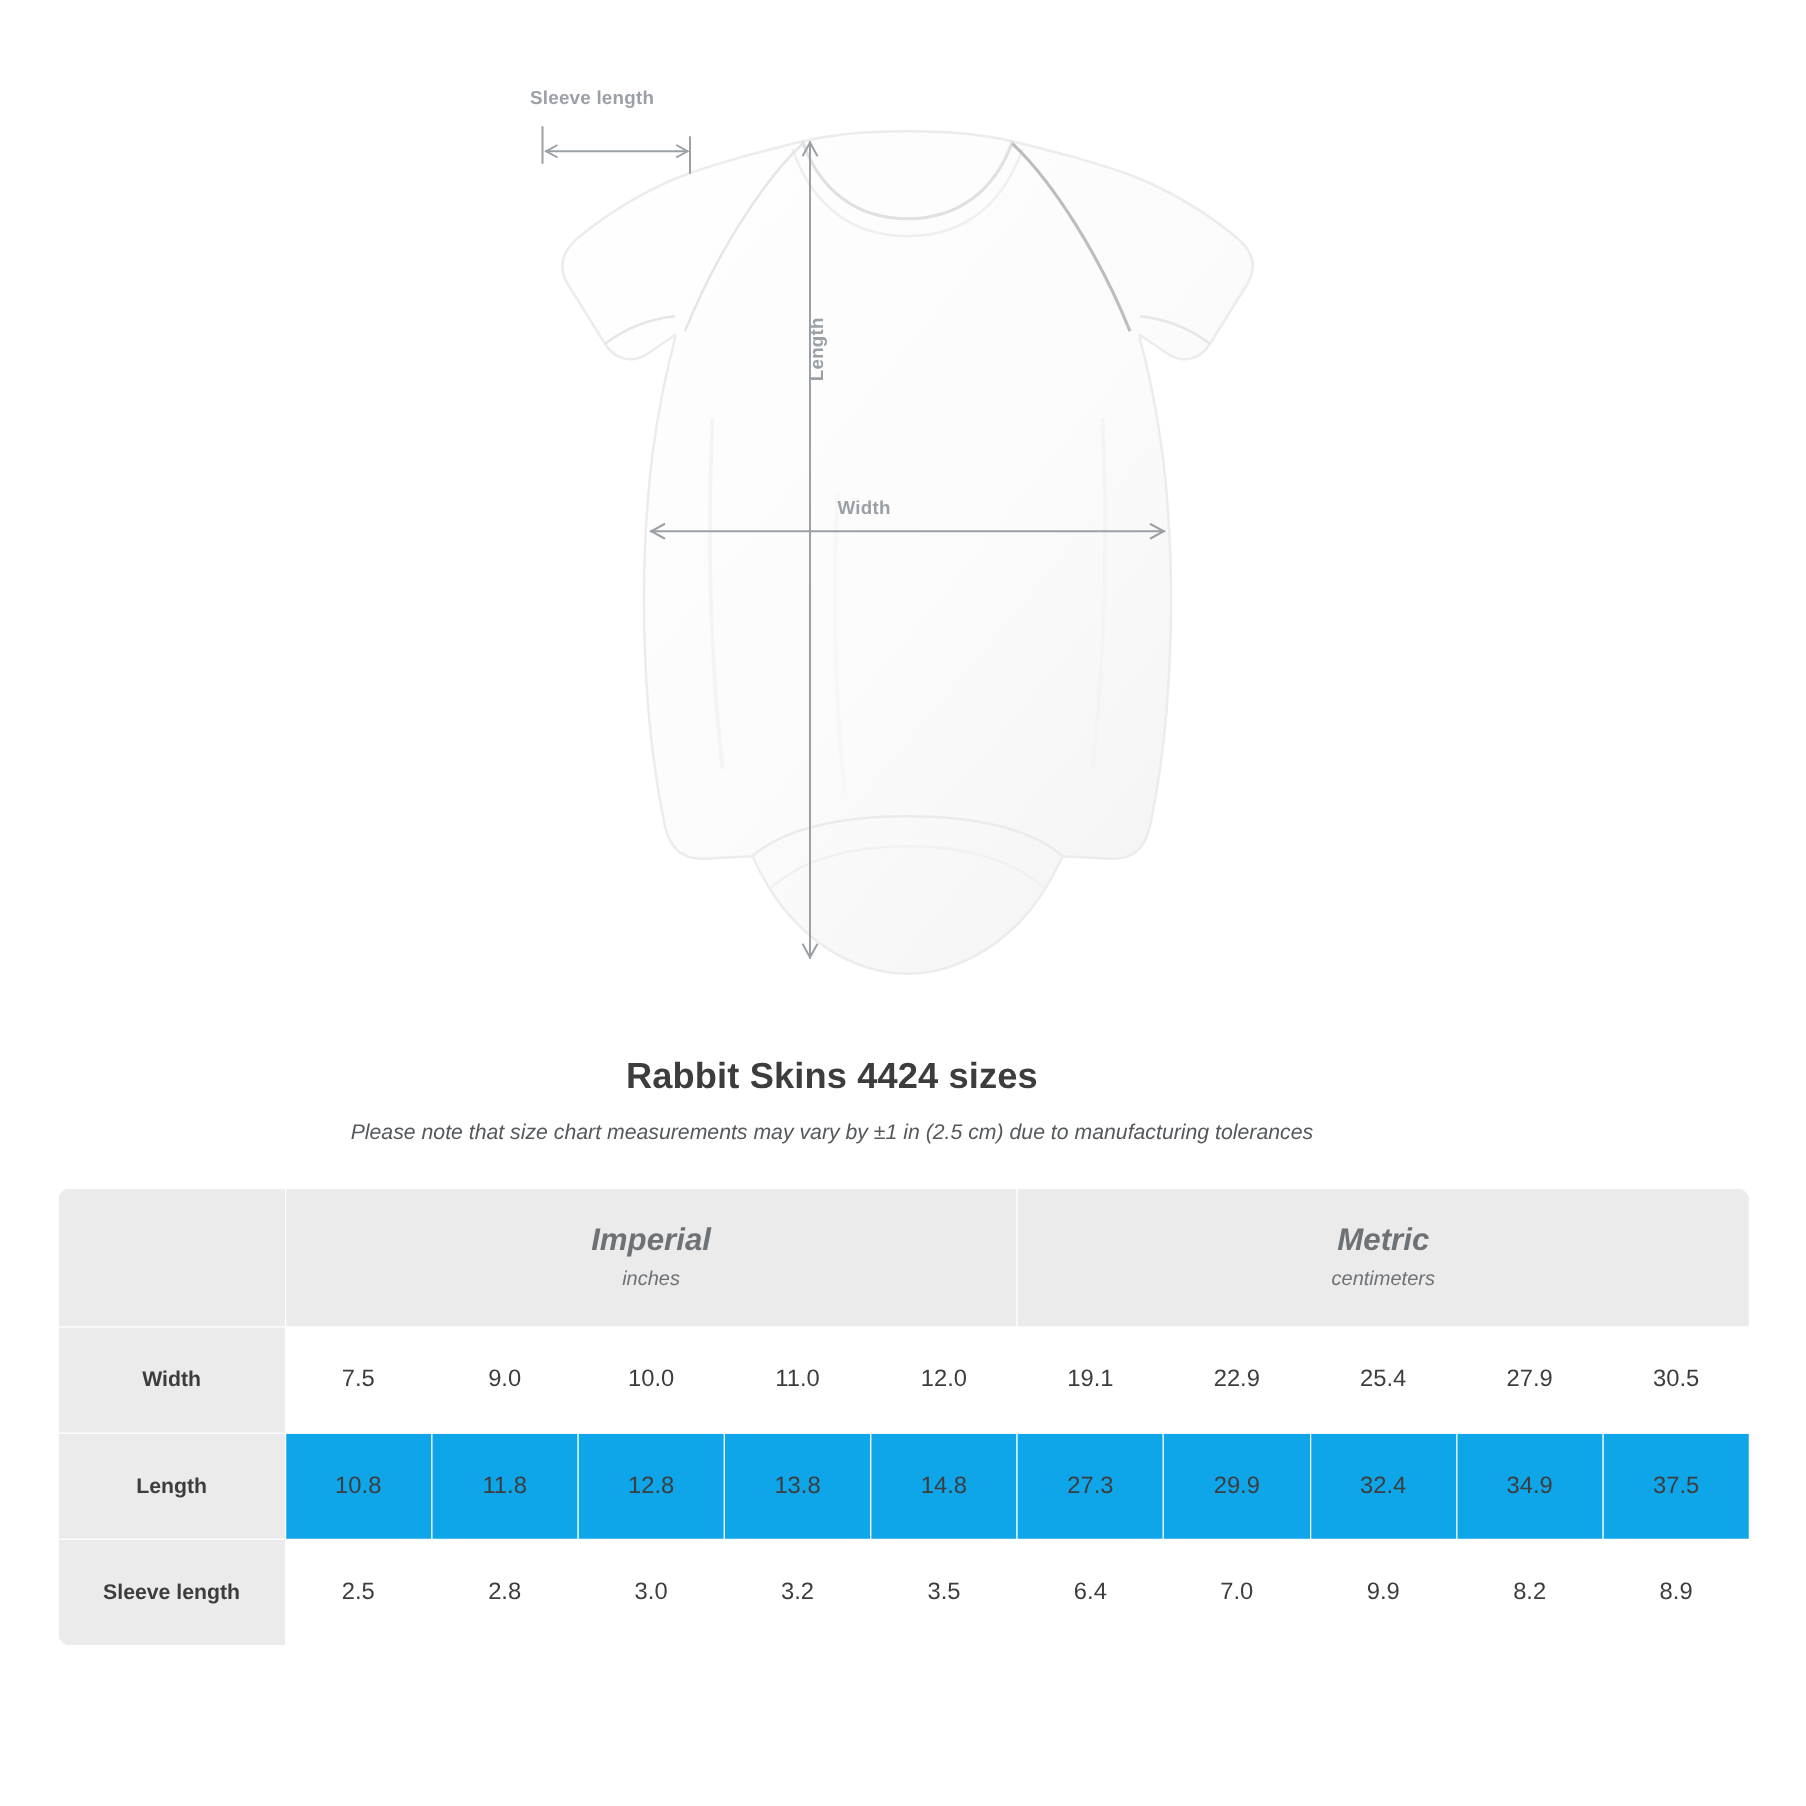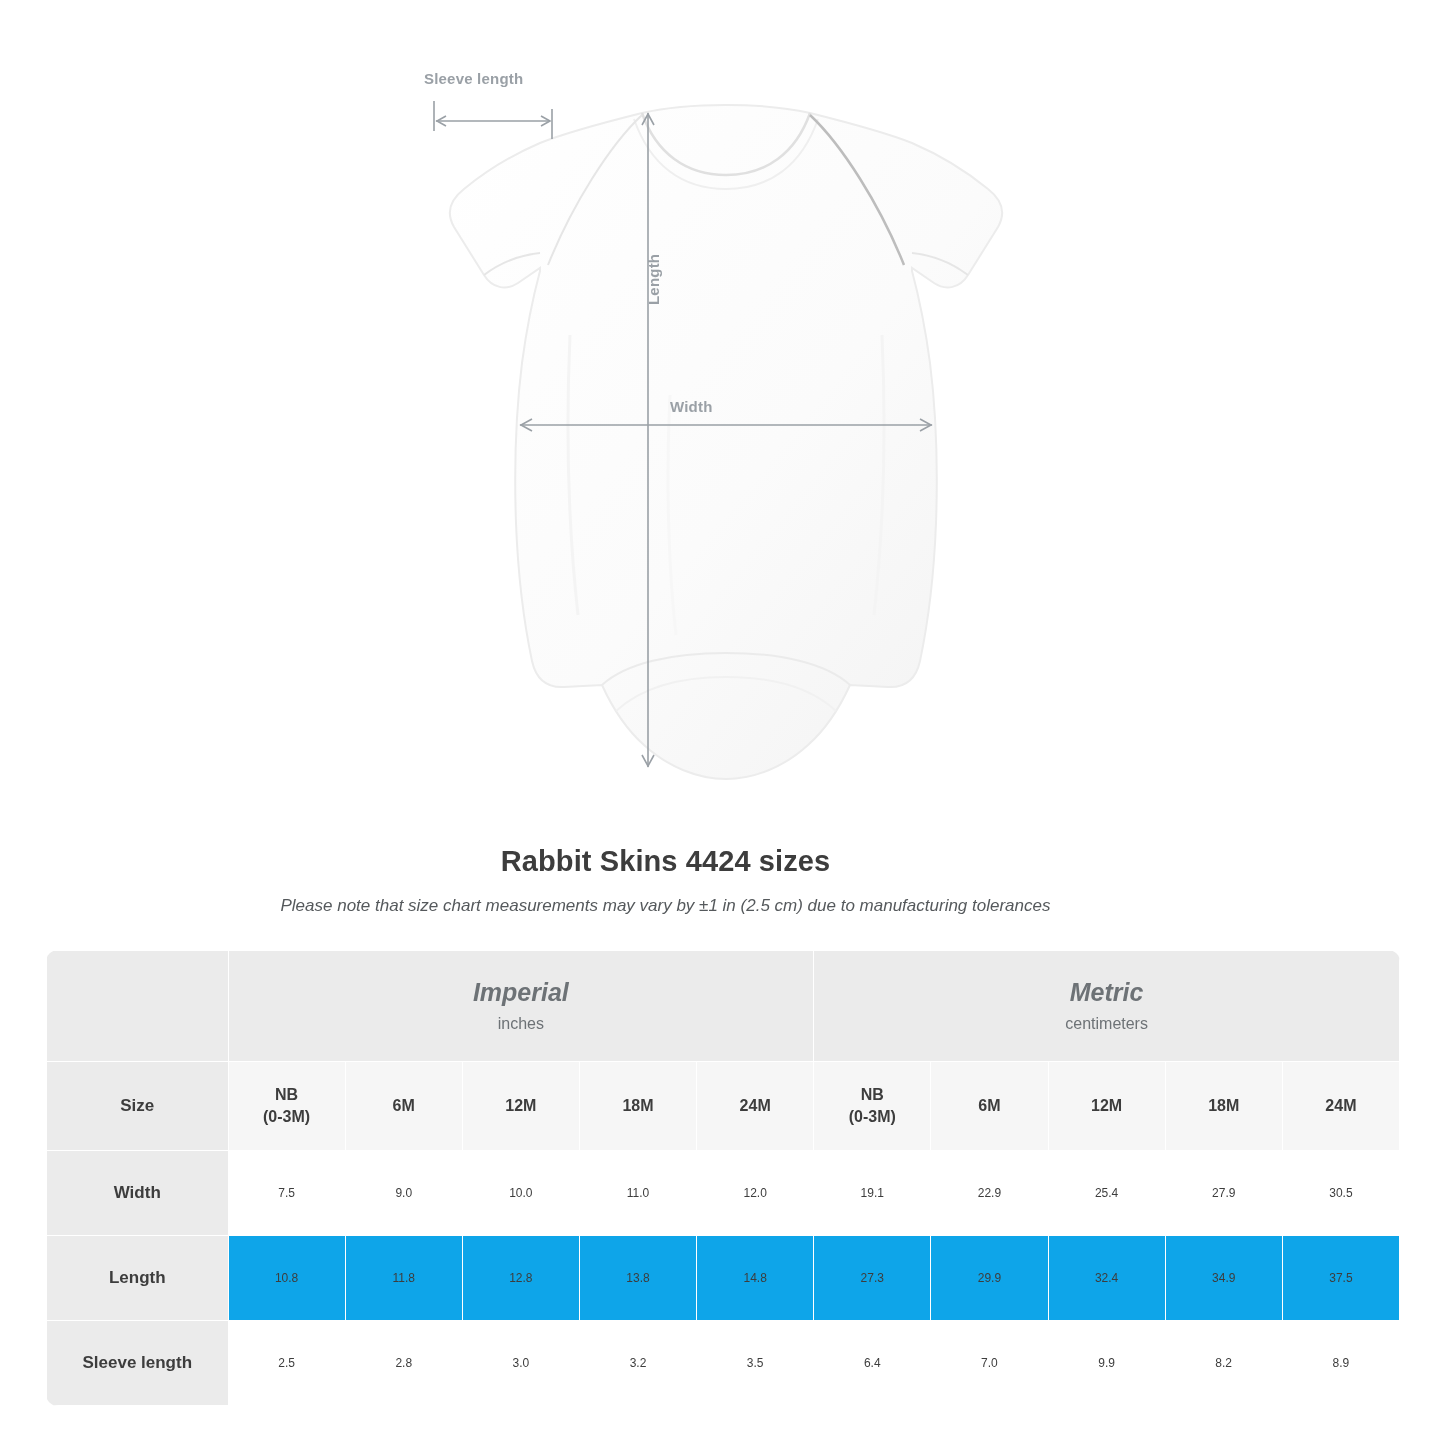--- a/index.html
+++ b/index.html
@@ -113,38 +113,39 @@
   }
   .unit-name {
     font-size: 25px;
     font-style: italic;
     font-weight: bold;
     color: #6d7276;
     line-height: 1.1;
   }
   .unit-sub {
     font-size: 16px;
+    font-style: italic;
     color: #6d7276;
     margin-top: 8px;
   }
   .hdr-row td {
     background: #f6f6f6;
     height: 86px;
     font-size: 16px;
     font-weight: bold;
     color: #3d3d3d;
     line-height: 1.35;
   }
   .hdr-row td.rowlabel-head {
     background: #ebebeb;
     font-size: 17px;
   }
   .data-row td {
     height: 82px;
-    font-size: 12px;
+    font-size: 19px;
     color: #3d3d3d;
     background: #ffffff;
   }
   .data-row.alt td {
     background: #0ea5e9;
   }
   .data-row td.rowlabel {
     background: #ebebeb;
     font-weight: bold;
     font-size: 17px;
@@ -270,39 +271,20 @@
           <td colspan="5">
             <div class="unit-name">Imperial</div>
             <div class="unit-sub">inches</div>
           </td>
           <td colspan="5">
             <div class="unit-name">Metric</div>
             <div class="unit-sub">centimeters</div>
           </td>
         </tr>
 
-        <tr class="hdr-row">
-          <td class="rowlabel-head">Size</td>
-          <td>
-            <div>NB</div>
-            <div>(0-3M)</div>
-          </td>
-          <td>6M</td>
-          <td>12M</td>
-          <td>18M</td>
-          <td>24M</td>
-          <td>
-            <div>NB</div>
-            <div>(0-3M)</div>
-          </td>
-          <td>6M</td>
-          <td>12M</td>
-          <td>18M</td>
-          <td>24M</td>
-        </tr>
 
         <tr class="data-row">
           <td class="rowlabel">Width</td>
           <td>7.5</td>
           <td>9.0</td>
           <td>10.0</td>
           <td>11.0</td>
           <td>12.0</td>
           <td>19.1</td>
           <td>22.9</td>

